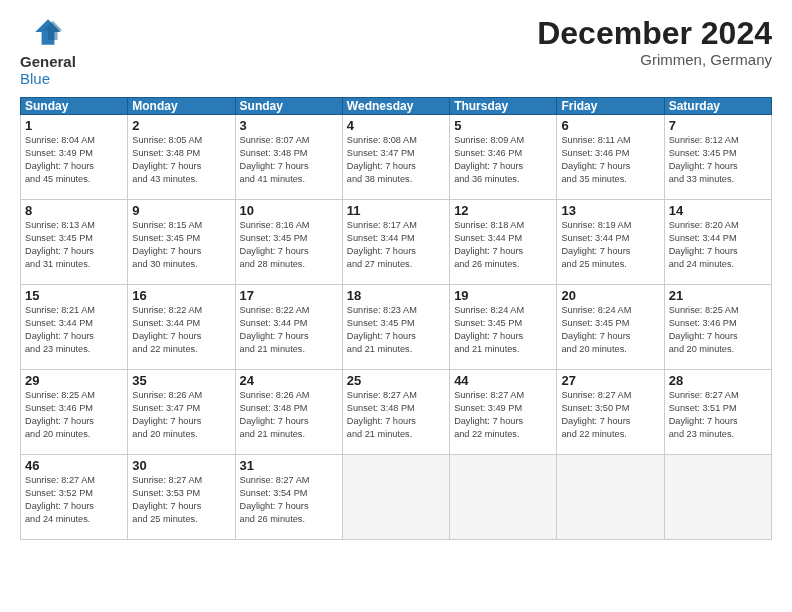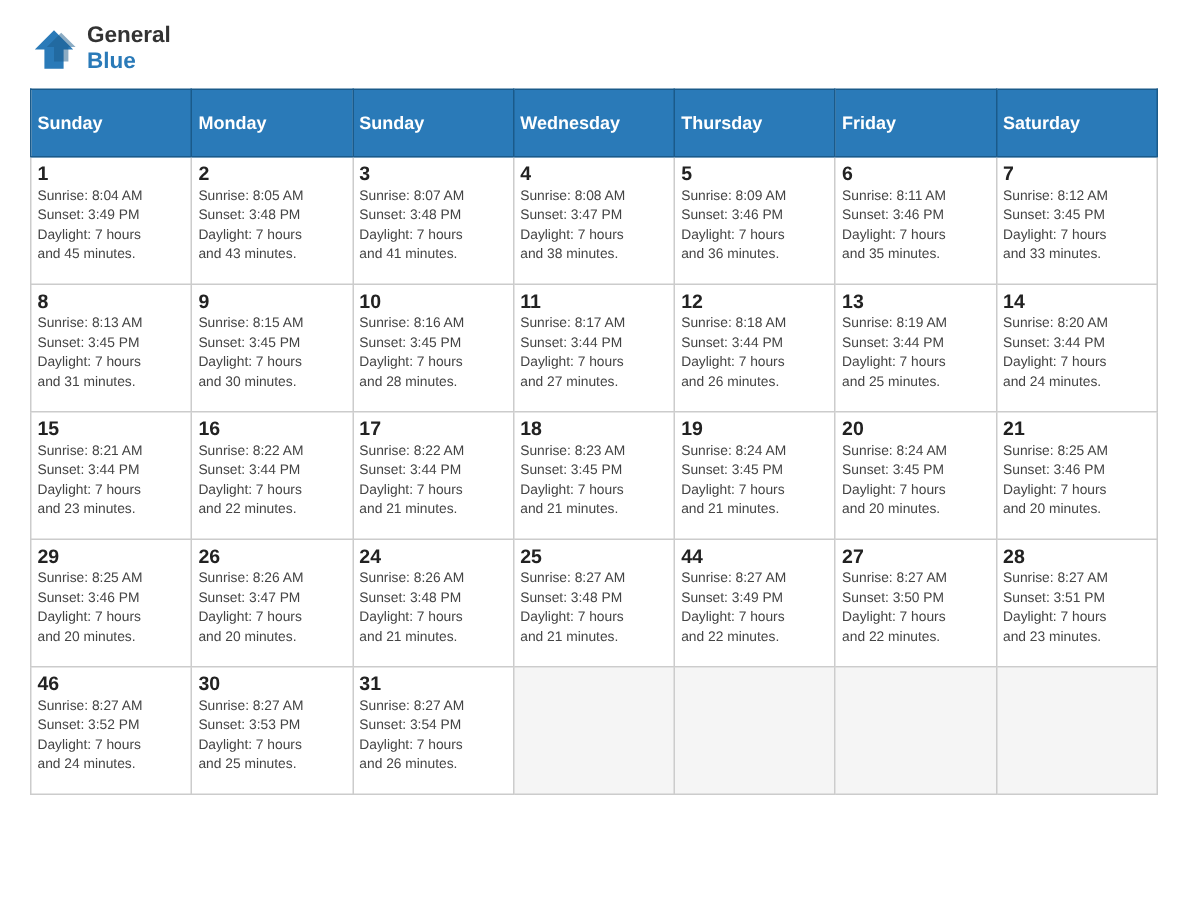--- a/index.html
+++ b/index.html
@@ -18,34 +18,35 @@
     .header-row {
       display: flex;
       align-items: flex-start;
       justify-content: space-between;
       margin-bottom: 10px;
     }
     .logo {
       display: flex;
       align-items: center;
       gap: 6px;
+      flex-direction: column;
     }
     .logo-text {
       display: flex;
       flex-direction: column;
       line-height: 1.1;
     }
     .logo-general {
       font-size: 15px;
       font-weight: bold;
       color: #333;
     }
     .logo-blue {
       font-size: 15px;
-      font-weight: bold;
+      font-weight: normal;
       color: #2a7ab8;
     }
     .logo-icon {
       width: 32px;
       height: 32px;
     }
     .title-section {
       text-align: right;
     }
     .main-title {
@@ -61,21 +62,21 @@
     .calendar {
       width: 100%;
       border-collapse: collapse;
       table-layout: fixed;
     }
     .calendar th {
       background: #2a7ab8;
       color: #fff;
       font-size: 12px;
       font-weight: bold;
-      padding: 15px 4px;
+      padding: 1px 4px;
       text-align: left;
       border: 1px solid #1a5a8a;
     }
     .calendar td {
       border: 1px solid #ccc;
       vertical-align: top;
       padding: 3px 4px;
       font-size: 9.5px;
       color: #333;
       height: 85px;
@@ -104,20 +105,24 @@
   <div class="header-row">
     <div class="logo">
       <svg class="logo-icon" viewBox="0 0 40 40">
         <polygon points="20,4 36,20 28,20 28,36 12,36 12,20 4,20" fill="#2a7ab8"></polygon>
         <polygon points="26,6 38,18 32,18 32,30 20,30 20,18 14,18" fill="#1a5a8a" opacity="0.5"></polygon>
       </svg>
       <div class="logo-text">
         <span class="logo-general">General</span>
         <span class="logo-blue">Blue</span>
       </div>
+    </div>
+    <div class="title-section">
+      <div class="main-title">December 2024</div>
+      <div class="subtitle">Grimmen, Germany</div>
     </div>
   </div>
 
   <table class="calendar">
     <thead>
       <tr>
         <th>Sunday</th>
         <th>Monday</th>
         <th>Sunday</th>
         <th>Wednesday</th>
@@ -216,21 +221,21 @@
         <span class="day-num">21</span>
         <div class="day-info">Sunrise: 8:25 AM<br>Sunset: 3:46 PM<br>Daylight: 7 hours<br>and 20 minutes.</div>
       </td>
         </tr>
         <tr>
           <td>
         <span class="day-num">29</span>
         <div class="day-info">Sunrise: 8:25 AM<br>Sunset: 3:46 PM<br>Daylight: 7 hours<br>and 20 minutes.</div>
       </td>
           <td>
-        <span class="day-num">26</span>
+        <span class="day-num">35</span>
         <div class="day-info">Sunrise: 8:26 AM<br>Sunset: 3:47 PM<br>Daylight: 7 hours<br>and 20 minutes.</div>
       </td>
           <td>
         <span class="day-num">24</span>
         <div class="day-info">Sunrise: 8:26 AM<br>Sunset: 3:48 PM<br>Daylight: 7 hours<br>and 21 minutes.</div>
       </td>
           <td>
         <span class="day-num">25</span>
         <div class="day-info">Sunrise: 8:27 AM<br>Sunset: 3:48 PM<br>Daylight: 7 hours<br>and 21 minutes.</div>
       </td>

